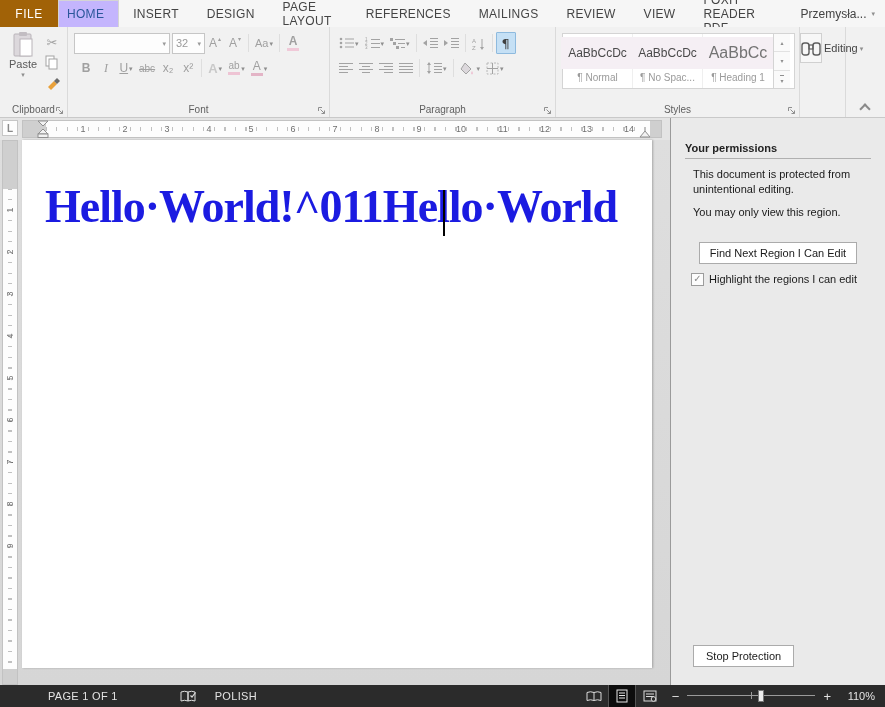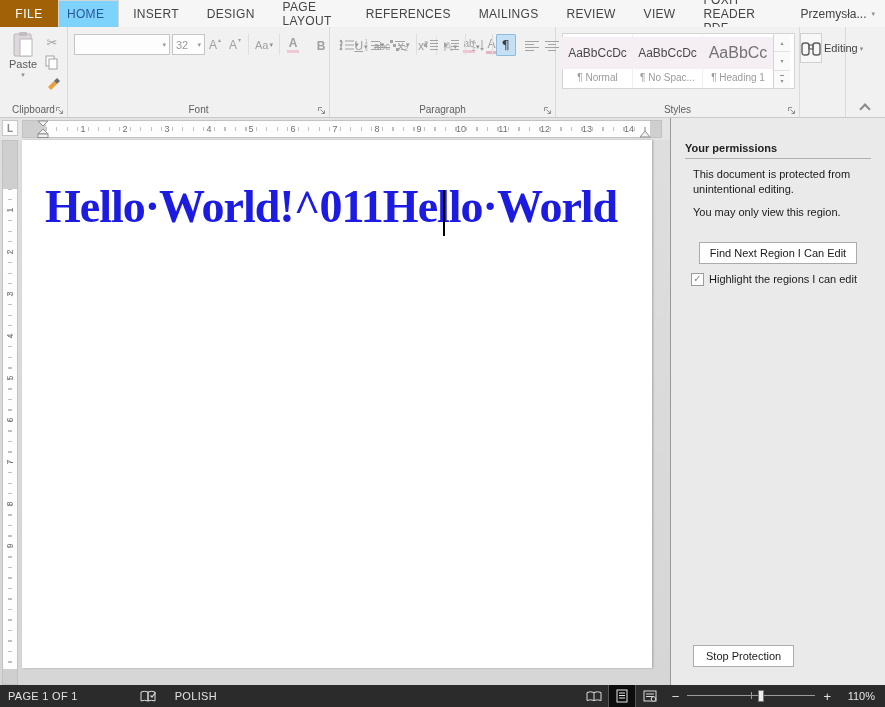--- a/index.html
+++ b/index.html
@@ -5,29 +5,29 @@
   * { box-sizing: border-box; margin: 0; padding: 0; }
   html,body { width:885px; height:707px; overflow:hidden; }
   body { font-family:"Liberation Sans", sans-serif; background:#fff; position:relative; }
   .window { position:absolute; inset:0; width:885px; height:707px; background:#f3f3f3; }
 
   
   .tabbar { position:absolute; left:0; top:0; width:885px; height:27px; background:#f6f6f6; display:flex; align-items:stretch; }
   .file-tab { background:#a16207; color:#fff; font-size:12px; display:flex; align-items:center; justify-content:center; width:58px; letter-spacing:.5px; cursor:default; }
   .tabs { display:flex; align-items:stretch; flex:1; }
   .tabs .tab { font-size:12px; color:#444; display:flex; align-items:center; padding:0 14px; letter-spacing:.3px; cursor:default; }
-  .tabs .tab.active { background:#7dd3fc; color:#2b579a; border:1px solid #d4d4d4; border-bottom:none; position:relative; z-index:2;padding-left:8px; }
+  .tabs .tab.active { background:#c4b5fd; color:#2b579a; border:1px solid #d4d4d4; border-bottom:none; position:relative; z-index:2;padding-left:8px; }
   .user-chip { display:flex; align-items:center; gap:5px; font-size:12px; color:#444; padding:0 10px 0 6px; }
 
   
   .ribbon { position:absolute; left:0; top:27px; width:885px; height:91px; background:#f1f1f1; border-bottom:1px solid #c9c9c9; display:flex; }
   .rgroup { position:relative; height:100%; border-right:1px solid #dadada; display:flex; flex-direction:column; }
   .rgroup-label { position:absolute; bottom:2px; left:0; right:0; text-align:center; font-size:10px; color:#5f5f5f; }
   .launcher { position:absolute; bottom:2px; right:3px; }
-  .rows { display:flex; flex-direction:row; padding-top:5px; }
+  .rows { display:flex; flex-direction:column; padding-top:5px; }
   .rrow { display:flex; align-items:center; }
   .ibtn { display:flex; align-items:center; justify-content:center; gap:1px; min-width:20px; height:22px; padding:0 2px; border:1px solid transparent; border-radius:1px; }
   .dd { font-size:7px; color:#8f8f8f; line-height:1; }
   .gletter { font-size:12px; color:#a0a0a0; }
   .vsep { width:1px; align-self:stretch; background:#dedede; margin:2px 3px; }
 
   
   .g-clipboard { width:68px; }
   .clip-wrap { display:flex; padding:4px 2px 0 4px; }
   .paste-btn { display:flex; flex-direction:column; align-items:center; width:38px; gap:1px; }
@@ -114,21 +114,21 @@
   .pane-btn { display:block; margin:14px auto 0 auto; background:#fff; border:1px solid #ababab; font-size:11px; color:#1a1a1a; padding:4px 10px; font-family:"Liberation Sans",sans-serif; }
   .pane-btn.first { margin-top:22px; }
   .chk-row { display:flex; align-items:center; gap:5px; margin:9px 0 0 6px; }
   .chk-box { width:13px; height:13px; background:#fcfcfc; border:1px solid #9c9c9c; display:flex; align-items:center; justify-content:center; font-size:10px; color:#8a8a8a; line-height:1; }
   .chk-label { font-size:11px; color:#1a1a1a; }
   .pane-spacer { flex:1; }
   .stop-btn { margin:0 0 18px 8px; align-self:flex-start; background:#fff; border:1px solid #ababab; font-size:11px; color:#1a1a1a; padding:4px 12px; font-family:"Liberation Sans",sans-serif; }
 
   
   .statusbar { position:absolute; left:0; top:685px; width:885px; height:22px; background:#2b2b2b; color:#e3e3e3; display:flex; align-items:center; font-size:11px; }
-  .sb-left { display:flex; align-items:center; gap:0; }
+  .sb-left { display:flex; align-items:center; gap:0;margin-left:40px; }
   .sb-page { padding-left:8px; letter-spacing:.3px; }
   .sb-proof { margin-left:62px; display:flex; align-items:center; }
   .sb-lang { margin-left:18px; letter-spacing:.3px; }
   .sb-right { margin-left:auto; display:flex; align-items:center; }
   .view-btn { width:28px; height:22px; display:flex; align-items:center; justify-content:center; }
   .view-btn.active { background:#0d0d0d; border-left:1px solid #555; border-right:1px solid #555; }
   .zoom-minus, .zoom-plus { font-size:13px; color:#e3e3e3; padding:0 8px; line-height:1; }
   .zoom-track { position:relative; width:128px; height:22px; }
   .zoom-track .line { position:absolute; left:0; right:0; top:10px; height:1px; background:#9a9a9a; }
   .zoom-track .mid { position:absolute; left:50%; top:7px; width:1px; height:7px; background:#9a9a9a; }

